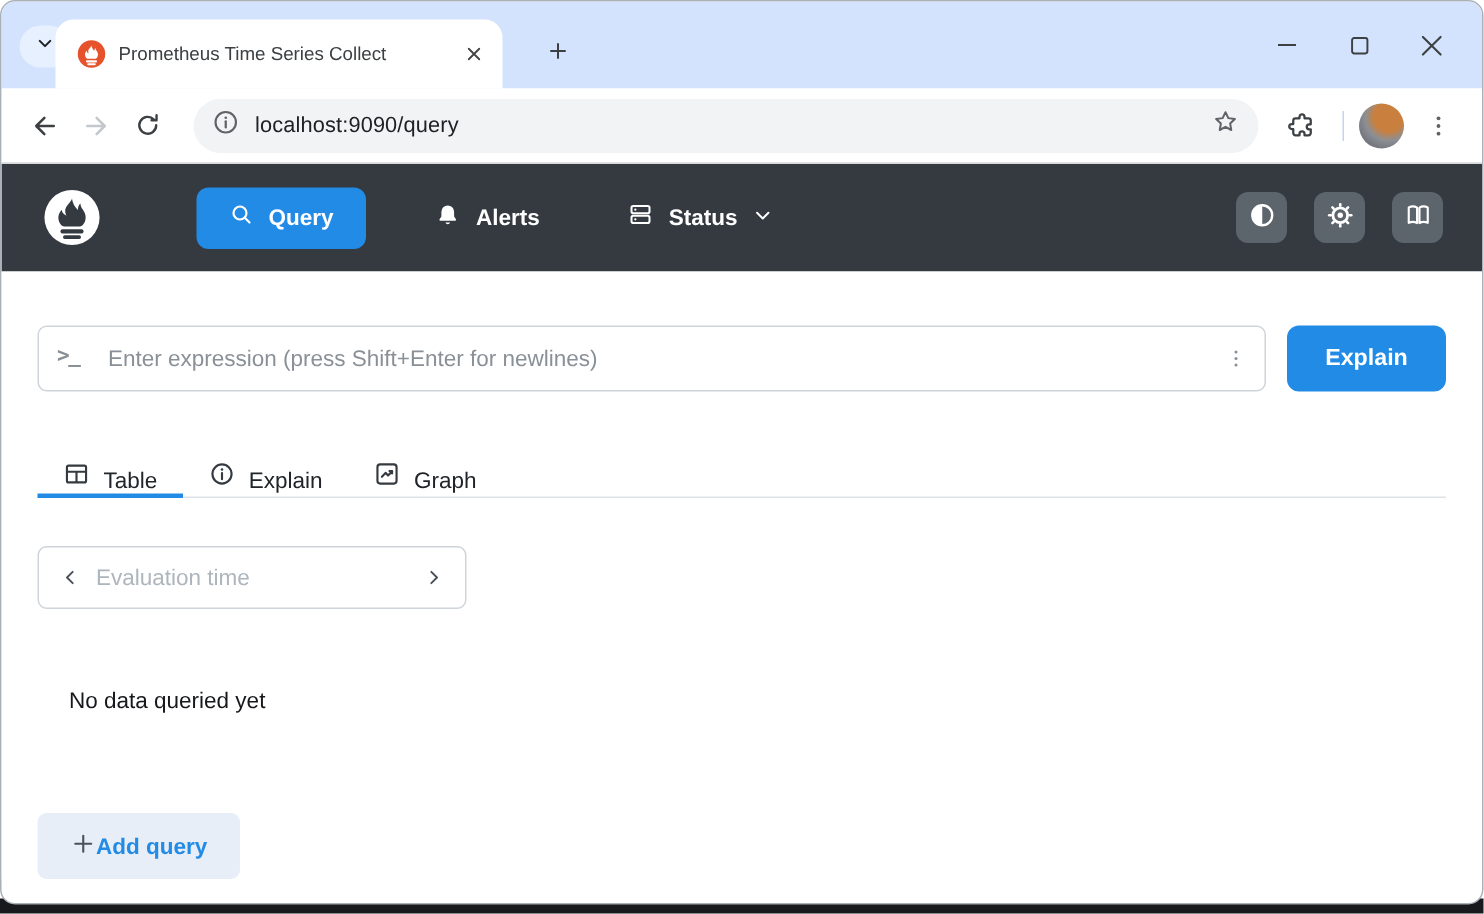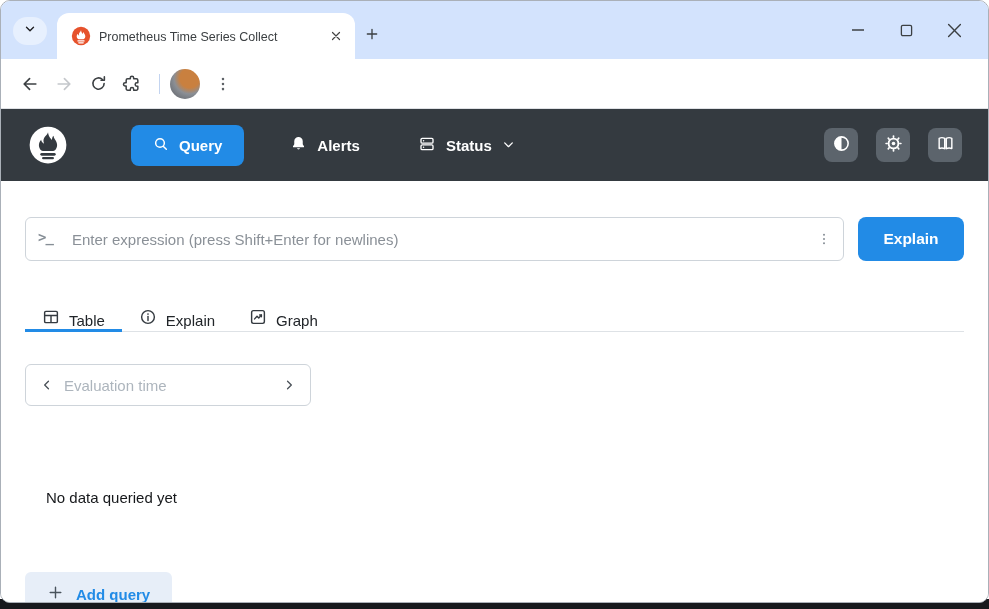--- a/index.html
+++ b/index.html
@@ -8,21 +8,21 @@
 
   .bottom-bar { position:absolute; left:0; right:0; bottom:0; height:10px; background:#17191d; }
 
   .win { position:absolute; left:0; top:0; width:989px; height:603px;
          border:1px solid #aab0b8; border-radius:10px; overflow:hidden; background:#fff; z-index:2; }
 
   
   .titlebar { position:relative; height:58px; background:#d3e3fd; }
   .tab-search { position:absolute; left:12px; top:16px; width:34px; height:28px; border-radius:14px;
                 background:rgba(255,255,255,.45); display:flex; align-items:center; justify-content:center; cursor:pointer; }
-  .tab { position:absolute; left:56px; top:12px; width:298px; height:46px; background:#ffffff;
+  .tab { position:absolute; left:36px; top:12px; width:298px; height:46px; background:#ffffff;
          border-radius:12px 12px 0 0; display:flex; align-items:center; padding:0 10px 0 14px; }
   .favicon { width:20px; height:20px; flex:0 0 auto; margin-right:8px; }
   .tab-title-wrap { position:relative; flex:1; overflow:hidden; white-space:nowrap; height:18px; }
   .tab-title { font-size:12.5px; color:#3c4043; line-height:18px; }
   .tab-fade { position:absolute; right:0; top:0; width:26px; height:100%;
               background:linear-gradient(to right, rgba(255,255,255,0), #fff); }
   .tab-close { width:18px; height:18px; margin-left:6px; display:flex; align-items:center; justify-content:center;
                border-radius:50%; cursor:pointer; }
   .new-tab { position:absolute; left:358px; top:20px; width:26px; height:26px; border-radius:50%;
              display:flex; align-items:center; justify-content:center; cursor:pointer; }
@@ -75,23 +75,23 @@
           color:#212529; cursor:pointer; border-bottom:3px solid transparent; margin-bottom:-1px; }
   .rtab.active { border-bottom-color:#228be6; }
 
   .eval-box { margin-top:32px; width:286px; height:42px; border:1px solid #ced4da; border-radius:6px;
               display:flex; align-items:center; padding:0 6px; }
   .eval-arrow { width:30px; height:30px; display:flex; align-items:center; justify-content:center; cursor:pointer; }
   .eval-input { flex:1; border:none; outline:none; font-size:15px; color:#212529; min-width:0;
                 font-family:"Liberation Sans", sans-serif; }
   .eval-input::placeholder { color:#adb5bd; }
 
-  .empty-msg { margin:83px 0 0 21px; font-size:15px; color:#16181b; }
-
-  .add-query { margin-top:66px; display:inline-flex; align-items:center; gap:12px; height:44px; padding:0 22px;
+  .empty-msg { margin:53px 0 0 21px; font-size:15px; color:#16181b; }
+
+  .add-query { margin-top:66px; display:inline-flex; align-items:center; height:44px; padding:0 22px;
                background:#e7eef8; border:none; border-radius:6px; color:#228be6; font-size:15px; font-weight:700;
                cursor:pointer; font-family:"Liberation Sans", sans-serif; }
 </style>
 </head>
 <body>
 
 <div class="bottom-bar"></div>
 
 <div class="win">
 
@@ -160,20 +160,35 @@
           <path d="M5 12h13M12.5 5.5L19 12l-6.5 6.5" stroke="#c4c7cb" stroke-width="2" fill="none" stroke-linecap="round" stroke-linejoin="round"></path>
         </svg>
     </div>
     <div class="nav-icon">
       <svg width="19" height="19" viewBox="0 0 24 24">
           <path d="M19.1 12a7.1 7.1 0 1 1-2.1-5" stroke="#3c4043" stroke-width="2" fill="none" stroke-linecap="round"></path>
           <path d="M19.4 3.6v4.2h-4.2" fill="none" stroke="#3c4043" stroke-width="2" stroke-linecap="round" stroke-linejoin="round"></path>
         </svg>
     </div>
 
+    <div class="omnibox">
+      <span>
+        <svg width="19" height="19" viewBox="0 0 24 24">
+            <circle cx="12" cy="12" r="8.6" stroke="#5f6368" stroke-width="1.8" fill="none"></circle>
+            <circle cx="12" cy="8.2" r="1.1" fill="#5f6368"></circle>
+            <path d="M12 11.2v5.2" stroke="#5f6368" stroke-width="1.9" stroke-linecap="round"></path>
+          </svg>
+      </span>
+      <span class="omni-url">localhost:9090/query</span>
+      <span>
+        <svg width="20" height="20" viewBox="0 0 24 24">
+            <path d="M12 4.6l2.3 4.7 5.2.7-3.8 3.6.9 5.2L12 16.3l-4.6 2.5.9-5.2-3.8-3.6 5.2-.7z" stroke="#5f6368" stroke-width="1.6" fill="none" stroke-linejoin="round"></path>
+          </svg>
+      </span>
+    </div>
 
     <div class="toolbar-right">
       <div class="nav-icon">
         <svg width="20" height="20" viewBox="0 0 24 24">
             <path d="M10 4.6a2 2 0 0 1 4 0v1.2h3.2a1.8 1.8 0 0 1 1.8 1.8v3h-1.2a2 2 0 0 0 0 4H19v3a1.8 1.8 0 0 1-1.8 1.8H14v-1.2a2 2 0 0 0-4 0v1.2H6.8A1.8 1.8 0 0 1 5 17.6v-3.2H3.8a2 2 0 0 1 0-4H5V7.6a1.8 1.8 0 0 1 1.8-1.8H10z" stroke="#3c4043" stroke-width="1.8" fill="none" stroke-linejoin="round"></path>
           </svg>
       </div>
       <div class="divider-v"></div>
       <div class="avatar"></div>
       <div class="nav-icon">

